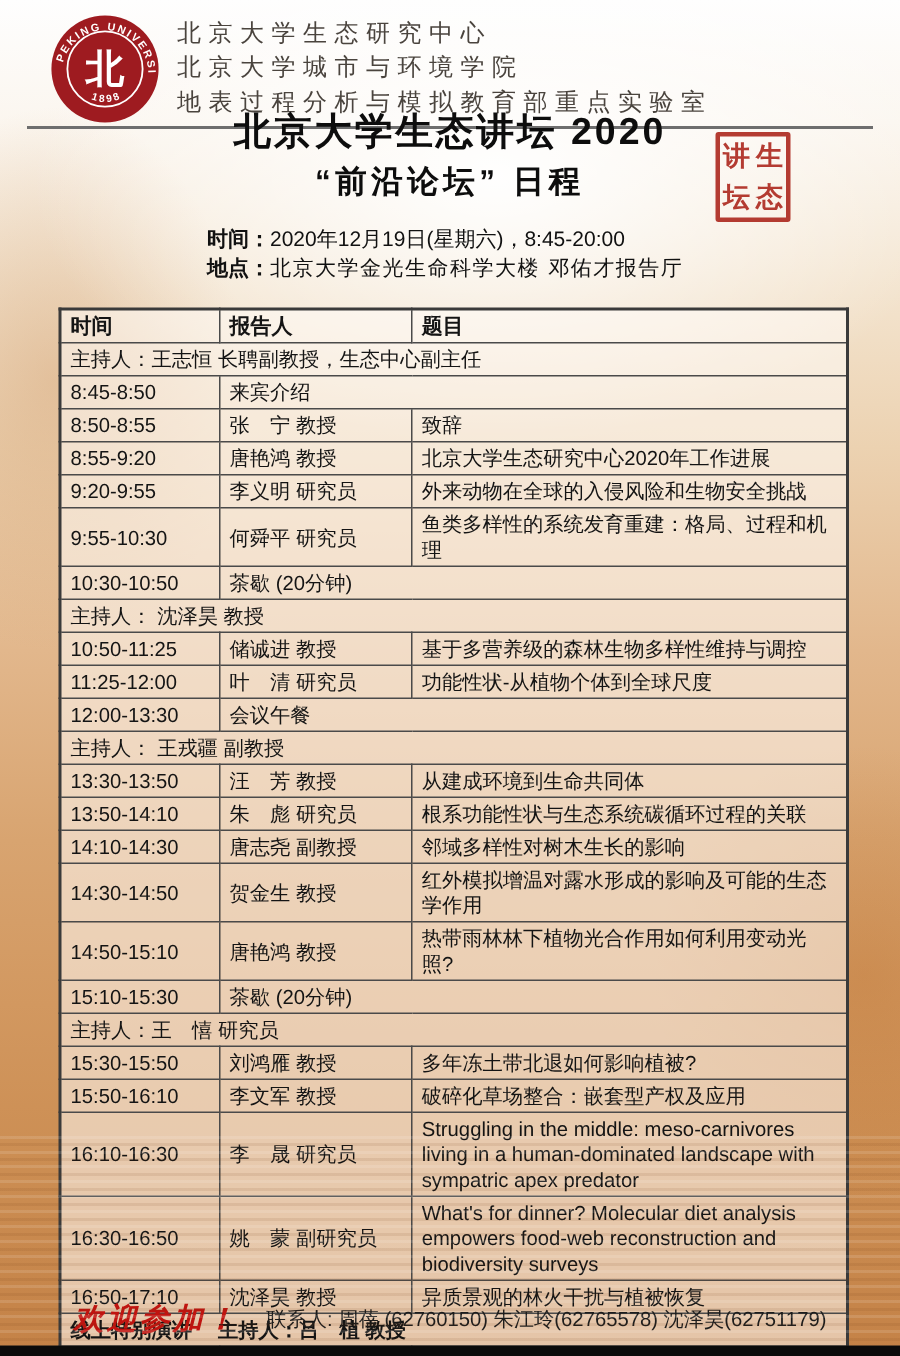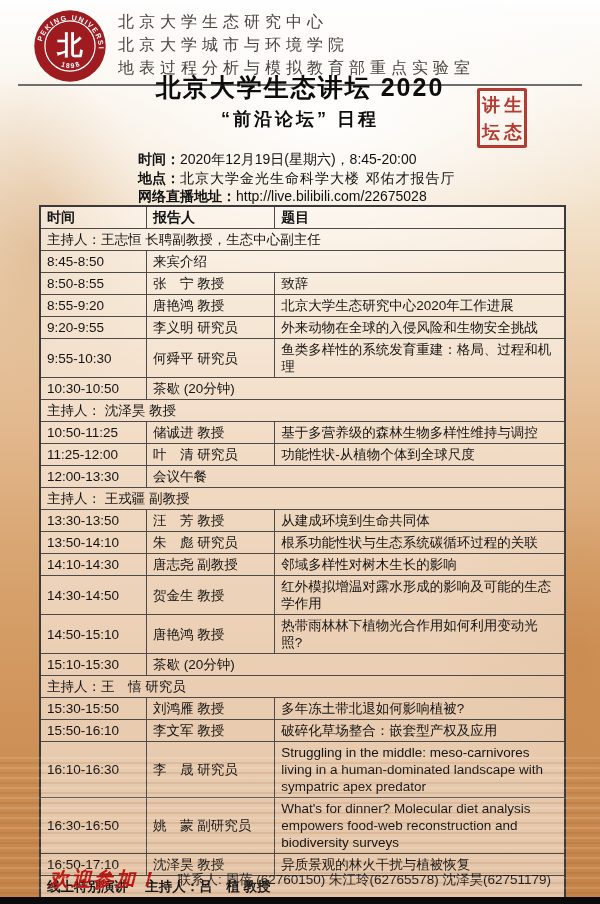--- a/index.html
+++ b/index.html
@@ -23,21 +23,21 @@
   
   .top-header{position:absolute;top:8px;left:32px;display:flex;align-items:flex-start;}
   .logo{width:76px;height:76px;display:block;}
   .institutions{margin-left:10px;padding-top:2px;font-family:"DejaVu Serif","Liberation Serif",serif;
     color:#4a443e;font-size:16px;line-height:23px;letter-spacing:5px;white-space:nowrap;}
   .rule{position:absolute;top:84px;left:18px;right:18px;height:2px;background:#6e6e6e;}
 
   
   .title-block{position:absolute;top:71px;left:0;width:100%;text-align:center;}
   .title-line1{font-size:25px;font-weight:bold;letter-spacing:2px;color:#0d0d0d;}
-  .title-line2{font-size:18px;font-weight:bold;letter-spacing:3px;margin-top:3px;color:#0d0d0d;}
+  .title-line2{font-size:21px;font-weight:bold;letter-spacing:3px;margin-top:3px;color:#0d0d0d;}
   .seal{position:absolute;top:88px;left:477px;width:44px;height:54px;border:3px solid #ae2c22;
     border-radius:2px;display:grid;grid-template-columns:1fr 1fr;grid-template-rows:1fr 1fr;
     color:#ae2c22;font-family:"DejaVu Serif","Liberation Serif",serif;font-weight:bold;font-size:18px;
     line-height:1;align-items:center;justify-items:center;opacity:0.92;}
 
   
   .info-block{position:absolute;top:150px;left:138px;font-size:14px;line-height:18.5px;color:#111;}
   .info-label{font-weight:bold;}
   .info-venue{font-family:"DejaVu Serif","Liberation Serif",serif;letter-spacing:1px;margin-top:12px;}
 
@@ -99,23 +99,20 @@
     <span>态</span>
   </div>
 
   <div class="info-block">
     <div>
       <span class="info-label">时间：</span><span>2020年12月19日(星期六)，8:45-20:00</span>
     </div>
     <div>
       <span class="info-label">地点：</span><span class="info-venue">北京大学金光生命科学大楼 邓佑才报告厅</span>
     </div>
-    <div>
-      <span class="info-label">网络直播地址：</span><span>http://live.bilibili.com/22675028</span>
-    </div>
   </div>
 
   <table class="schedule">
     <colgroup>
         <col class="c1">
         <col class="c2">
         <col class="c3">
       </colgroup>
     <thead>
       <tr>

